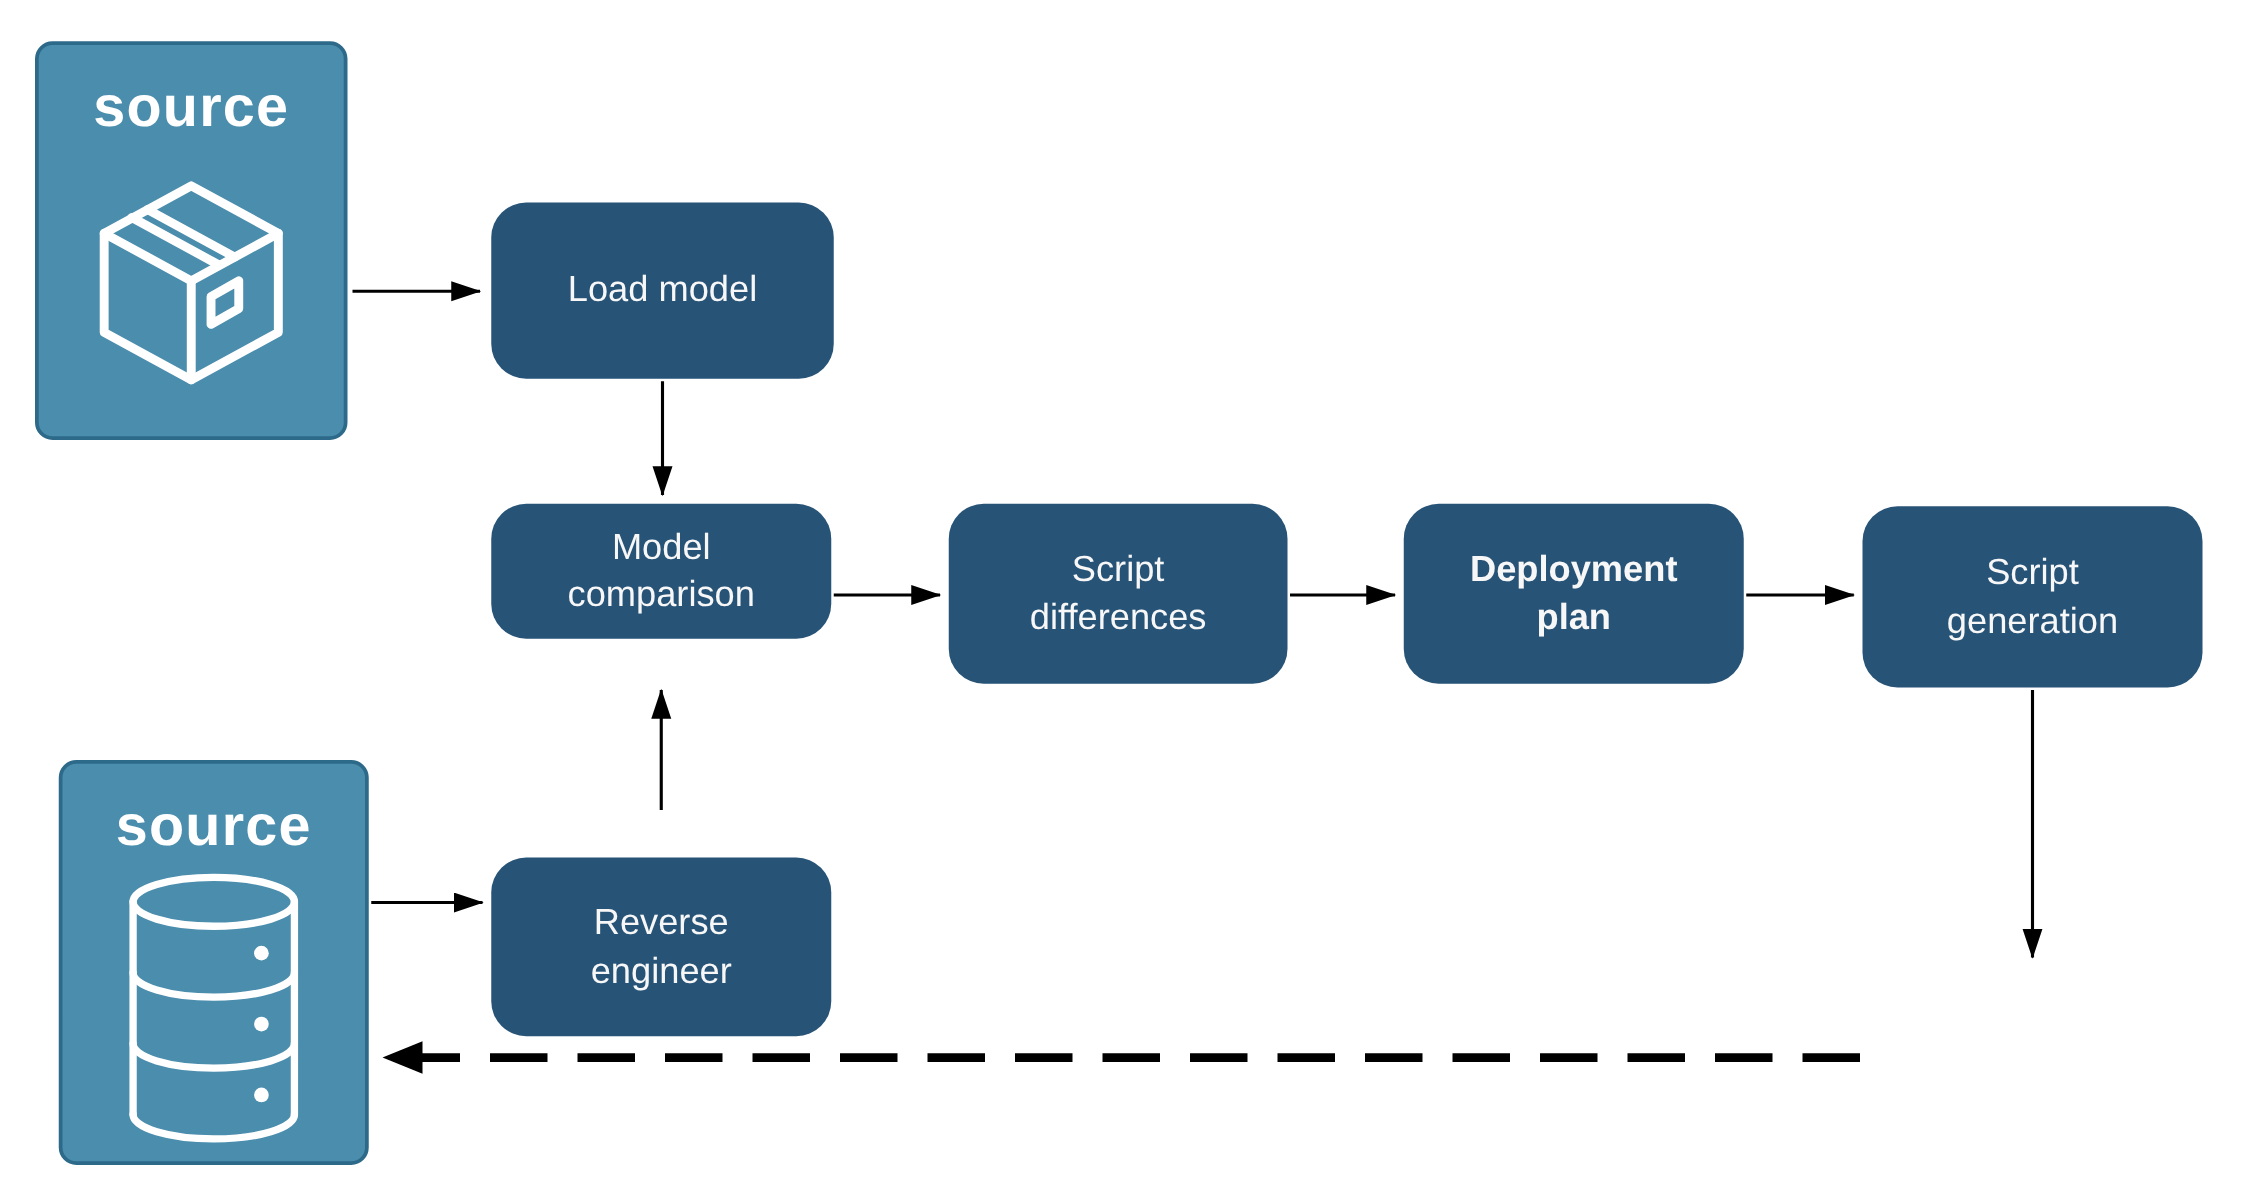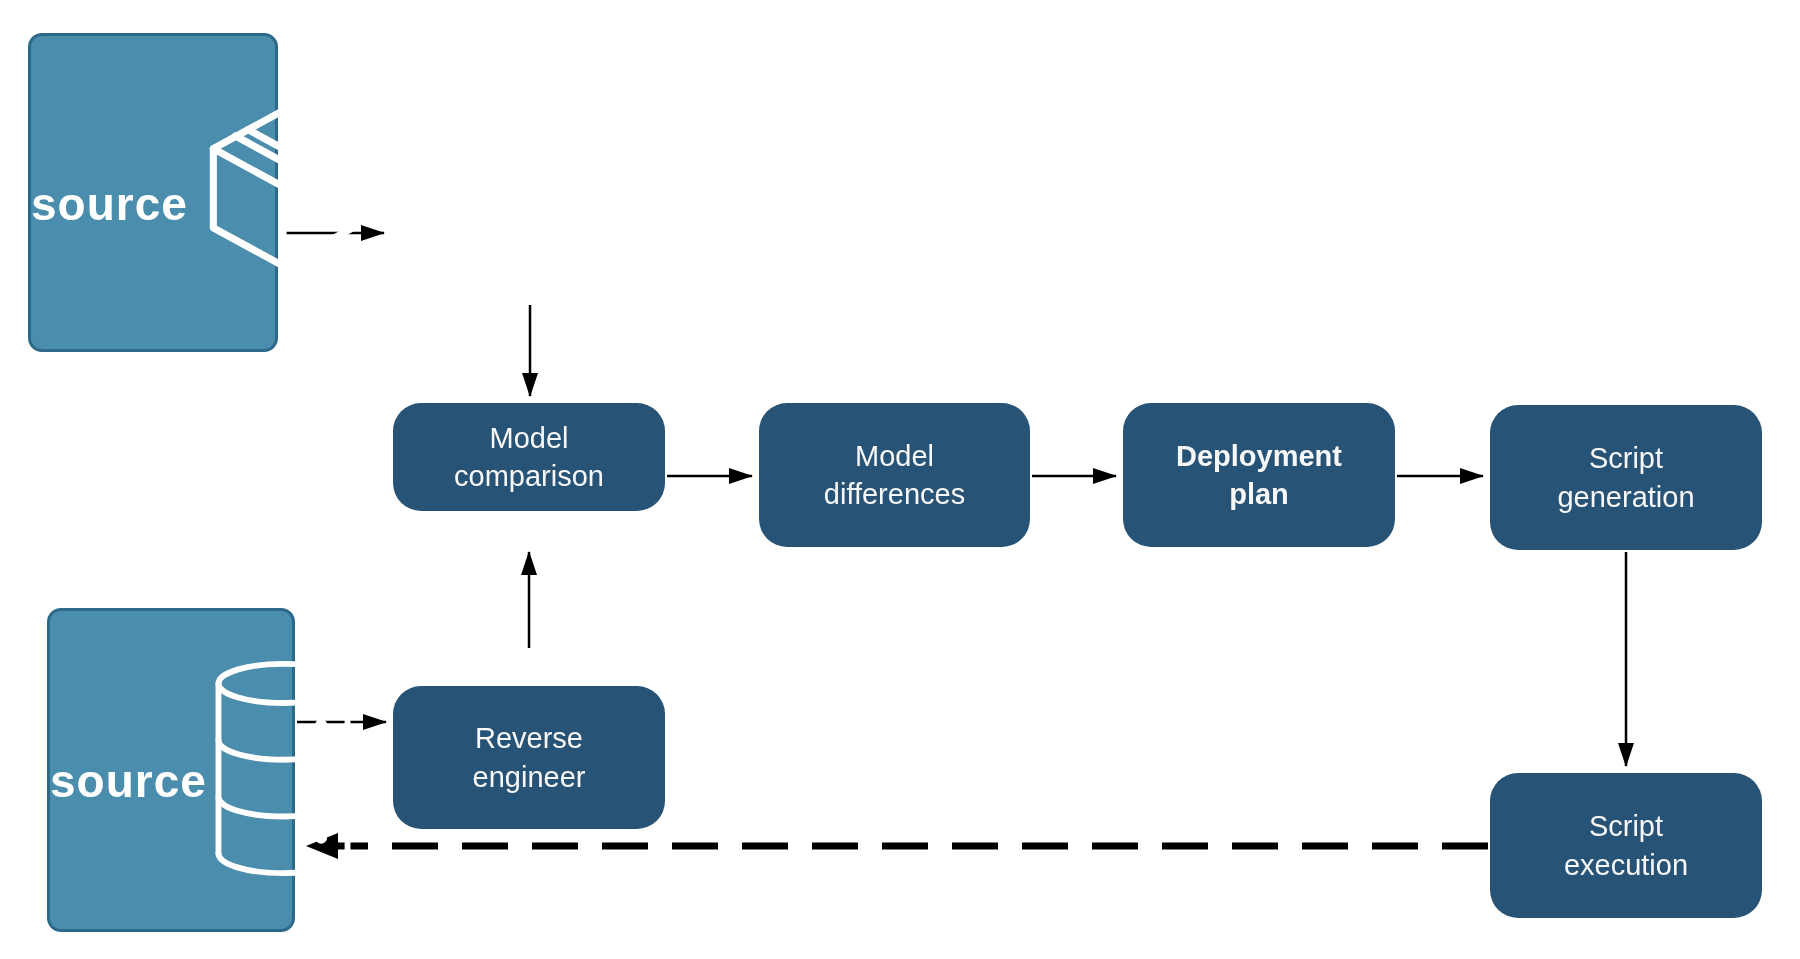--- a/index.html
+++ b/index.html
@@ -14,20 +14,21 @@
     width: 1800px; height: 959px;
     background: #ffffff;
   }
   
   .endpoint {
     position: absolute;
     background: #4a8dad;
     border: 3px solid #2d6a89;
     border-radius: 14px;
     display: flex;
+    flex-direction: column;
     align-items: center;
     color: #ffffff;
   }
   .endpoint .ep-label {
     font-size: 46px;
     font-weight: bold;
     letter-spacing: 1px;
     margin-top: 22px;
     color: #ffffff;
   }
@@ -111,38 +112,38 @@
         <path d="M9 198 A66 20 0 0 0 141 198"></path>
         <path d="M9 82 A66 20 0 0 0 141 82"></path>
         <path d="M9 140 A66 20 0 0 0 141 140"></path>
         <circle cx="114" cy="66" r="6" fill="#ffffff" stroke="none"></circle>
         <circle cx="114" cy="124" r="6" fill="#ffffff" stroke="none"></circle>
         <circle cx="114" cy="182" r="6" fill="#ffffff" stroke="none"></circle>
       </svg>
     </div>
   </div>
 
+  <div class="node" style="left:393px; top:162px; width:274px; height:141px;">
+    <div class="node-label wide">Load model</div>
+  </div>
 
   <div class="node" style="left:393px; top:403px; width:272px; height:108px;">
     <div class="node-label">Model comparison</div>
   </div>
 
   <div class="node" style="left:759px; top:403px; width:271px; height:144px;">
-    <div class="node-label">Model differences</div>
+    <div class="node-label">Script differences</div>
   </div>
 
   <div class="node" style="left:1123px; top:403px; width:272px; height:144px;font-weight:bold;">
     <div class="node-label">Deployment plan</div>
   </div>
 
   <div class="node" style="left:1490px; top:405px; width:272px; height:145px;">
     <div class="node-label">Script generation</div>
   </div>
 
   <div class="node" style="left:393px; top:686px; width:272px; height:143px;">
     <div class="node-label">Reverse engineer</div>
   </div>
 
-  <div class="node" style="left:1490px; top:773px; width:272px; height:145px;">
-    <div class="node-label">Script execution</div>
-  </div>
 
 </div>
 
 </body></html>

